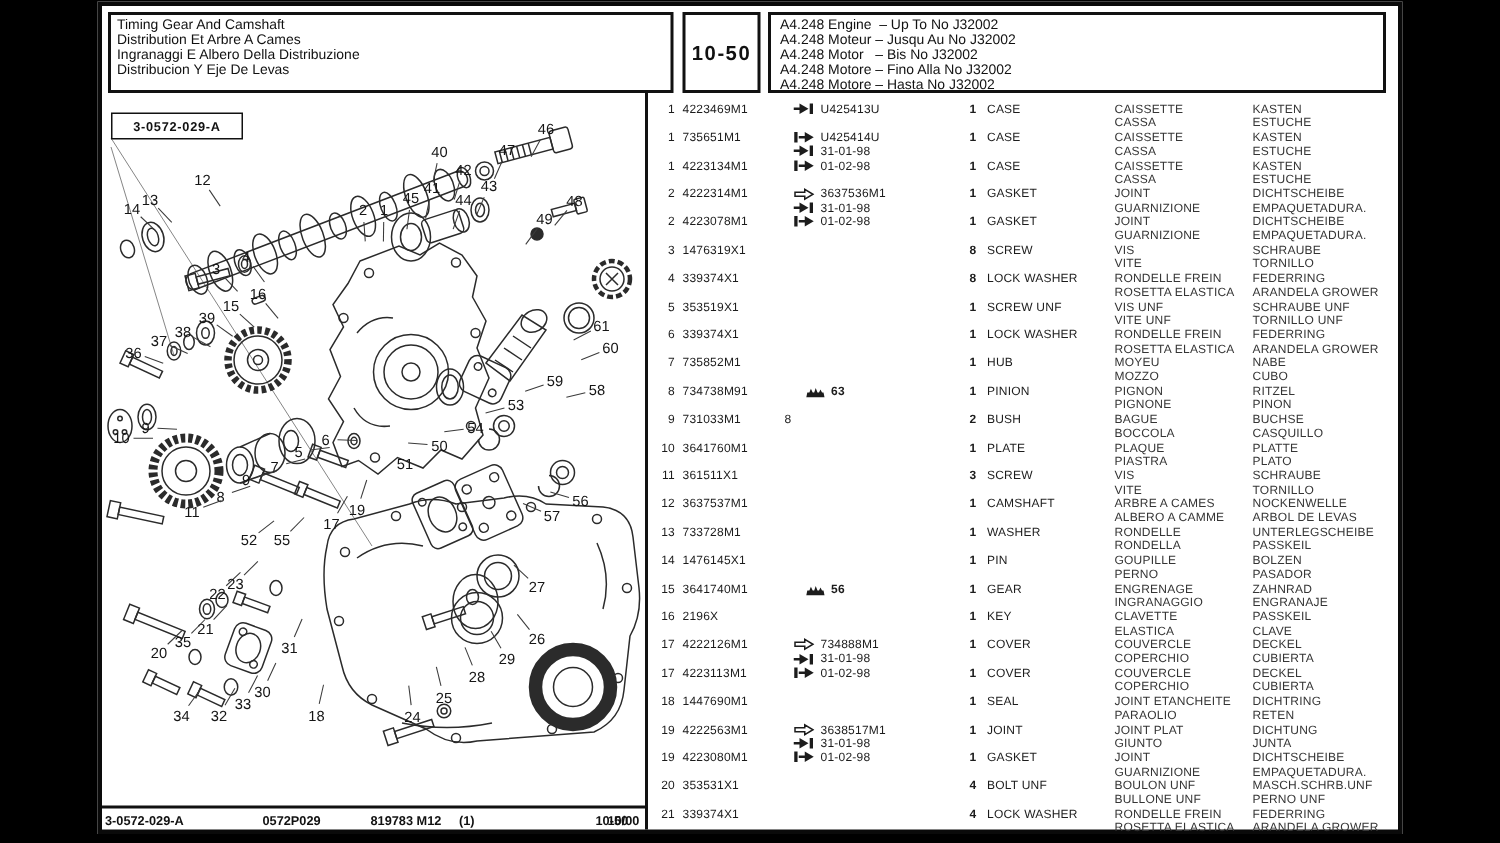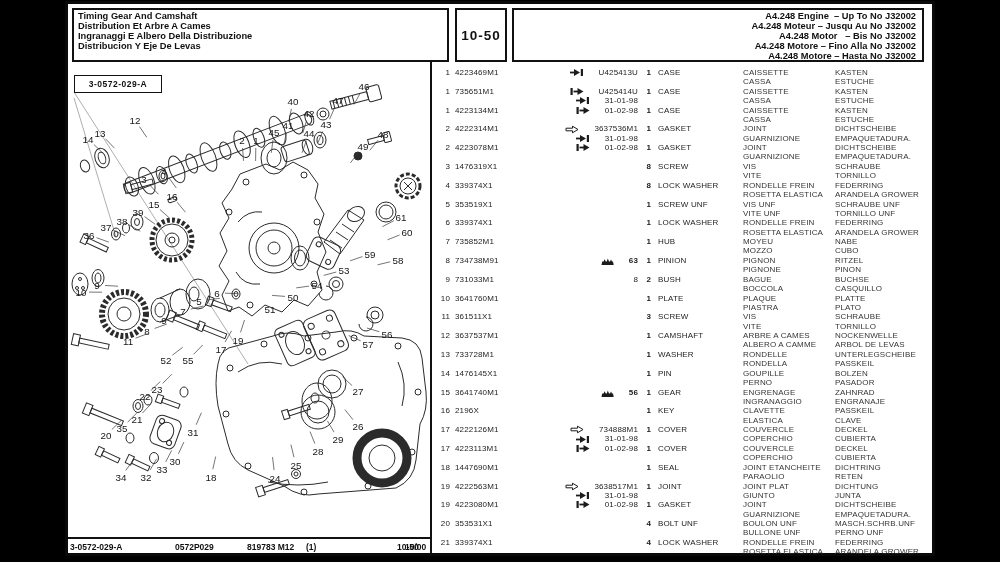--- a/index.html
+++ b/index.html
@@ -2,41 +2,41 @@
 <html><head>
 <meta charset="utf-8">
 <style>
   html,body{margin:0;padding:0;}
   body{width:1000px;height:562px;background:#000;position:relative;overflow:hidden;
        font-family:"Liberation Sans",sans-serif;}
   .paper{position:absolute;left:65px;top:1px;width:870px;height:555px;background:#fff;
          border:3px solid #0a0a0a;box-sizing:border-box;}
   .hbox{position:absolute;border:2px solid #111;box-sizing:border-box;background:#fff;}
   #title-box{left:4px;top:4px;width:377px;height:54px;padding:2px 4px;}
-  #model-box{left:444px;top:4px;width:412px;height:54px;padding:2px 6px;text-align:right;}
+  #model-box{left:444px;top:4px;width:412px;height:54px;padding:2px 6px;}
   #page-box{left:387px;top:4px;width:52px;height:54px;display:flex;align-items:center;
             justify-content:center;font-size:13.5px;font-weight:bold;letter-spacing:1px;color:#111;}
-  .hline{font-size:9.3px;font-weight:bold;line-height:9.9px;color:#111;white-space:pre;}
+  .hline{font-size:9.3px;font-weight:normal;line-height:9.9px;color:#111;white-space:pre;}
   #divider{position:absolute;left:362px;top:58px;width:2px;height:491px;background:#111;}
   #diagram{position:absolute;left:0;top:58px;}
   #diagram .art{stroke:#2b2b2b;fill:none;stroke-width:1;}
   #callouts text{font-family:"Liberation Sans",sans-serif;font-size:9.8px;fill:#151515;}
   #callouts line{stroke:#3a3a3a;stroke-width:0.7;}
   #ref-box{position:absolute;left:6px;top:71px;width:86px;height:16px;border:1.5px solid #111;
            font-size:8.5px;font-weight:bold;letter-spacing:0.5px;color:#111;
            display:flex;align-items:center;justify-content:center;}
   #table{position:absolute;left:368px;top:64px;width:492px;}
   .prow{display:grid;grid-template-columns:19px 66px 117px 20px 85px 92px 91px;
         height:18.8px;font-size:8px;line-height:9.3px;color:#1c1c1c;letter-spacing:0.15px;}
   .c-item{text-align:right;padding-right:5px;}
   .c-qty{text-align:right;padding-right:7px;font-weight:bold;}
   .c-lang{color:#353535;}
   .c-lang span{display:block;white-space:nowrap;}
   .c-en{white-space:nowrap;}
-  .symline{display:flex;align-items:center;gap:15px;height:9.3px;justify-content:flex-end;}
+  .symline{display:flex;align-items:center;gap:4px;height:9.3px;}
   .pad-arrow{padding-left:8px;}
   .pad-gear{padding-left:16px;font-weight:bold;}
   .pad-none{padding-left:2px;}
   .symicon{display:inline-flex;}
   #footer-line{position:absolute;left:0;top:533px;width:362px;height:1.5px;background:#111;}
   #footer{position:absolute;left:2px;top:538px;width:420px;height:12px;
           font-size:8.5px;font-weight:bold;color:#111;}
   .fitem{position:absolute;top:0;white-space:pre;}
 </style>
 </head>

